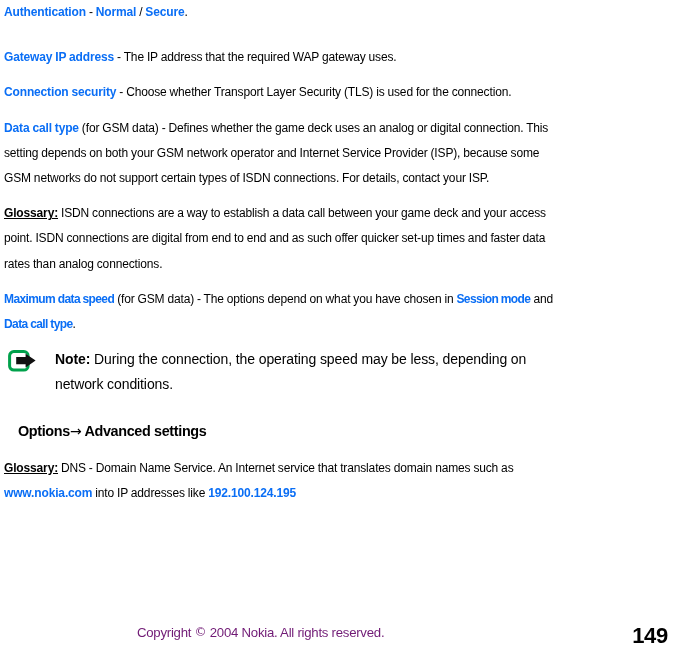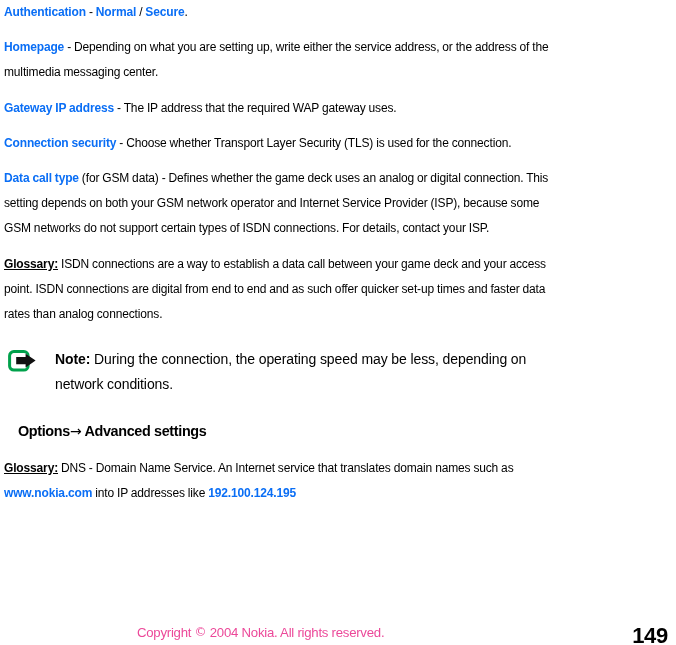--- a/index.html
+++ b/index.html
@@ -105,21 +105,21 @@
     top: 625px;
     width: 676px;
     height: 20px;
   }
   .footer-copy {
     position: absolute;
     left: 137px;
     top: 0px;
     font-size: 13.2px;
     letter-spacing: -0.25px;
-    color: #ec4899;
+    color: #701a75;
     white-space: nowrap;
   }
   .copy-sym {
     font-family: "DejaVu Sans", sans-serif;
     font-size: 12px;
     vertical-align: 1px;
   }
   .footer-page {
     position: absolute;
     right: 8px;
@@ -134,40 +134,40 @@
 <body>
 
 <div id="page">
 
   <div class="content">
 
     <p class="para"><span class="kw">Authentication</span><span> - </span><span class="kw">Normal</span><span> / </span><span class="kw">Secure</span><span>.</span></p>
 
     <div class="gap-sm"></div>
 
-    <p class="para"><span class="kw">Homepage</span><span> - Depending on what you are setting up, write either the service address, or the address of the multimedia messaging center.</span></p>
 
     <div class="gap-sm"></div>
 
     <p class="para"><span class="kw">Gateway IP address</span><span> - The IP address that the required WAP gateway uses.</span></p>
 
     <div class="gap-sm"></div>
 
     <p class="para"><span class="kw">Connection security</span><span> - Choose whether Transport Layer Security (TLS) is used for the connection.</span></p>
 
     <div class="gap-sm"></div>
 
     <p class="para"><span class="kw">Data call type</span><span> (for GSM data) - Defines whether the game deck uses an analog or digital connection. This setting depends on both your GSM network operator and Internet Service Provider (ISP), because some GSM networks do not support certain types of ISDN connections. For details, contact your ISP.</span></p>
 
     <div class="gap-sm"></div>
 
     <p class="para"><span class="bold">Glossary:</span><span> ISDN connections are a way to establish a data call between your game deck and your access point. ISDN connections are digital from end to end and as such offer quicker set-up times and faster data rates than analog connections.</span></p>
 
     <div class="gap-sm"></div>
 
+    <p class="para condensed"><span class="kw-tight">Maximum data speed</span><span> (for GSM data) - The options depend on what you have chosen in </span><span class="kw-tight">Session mode</span><span> and </span><span class="kw-tight">Data call type</span><span>.</span></p>
 
     <div class="gap-sm"></div>
 
     <div class="note-block">
       <span class="note-icon">
         <svg width="30" height="26" viewBox="0 0 30 26" xmlns="http://www.w3.org/2000/svg">
           <rect x="1.6" y="1.6" width="18.5" height="18.5" rx="4.2" ry="4.2" fill="none" stroke="#00A14B" stroke-width="3"></rect>
           <path d="M8.2 7.0 L17.6 7.0 L17.6 3.8 L27.6 10.6 L17.6 17.4 L17.6 14.2 L8.2 14.2 Z" fill="#111111"></path>
         </svg>
       </span>

